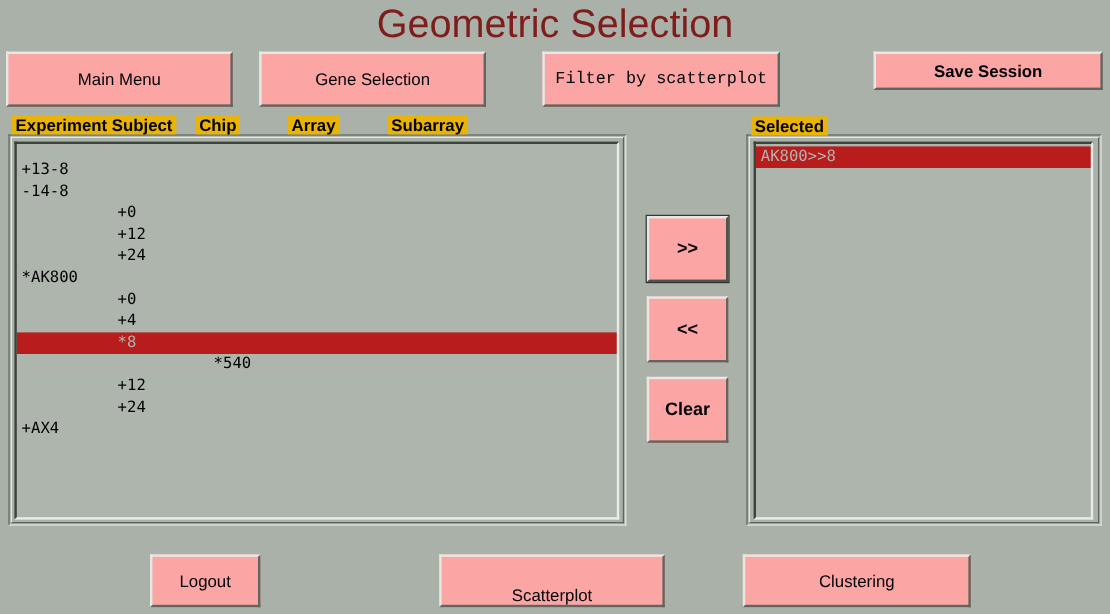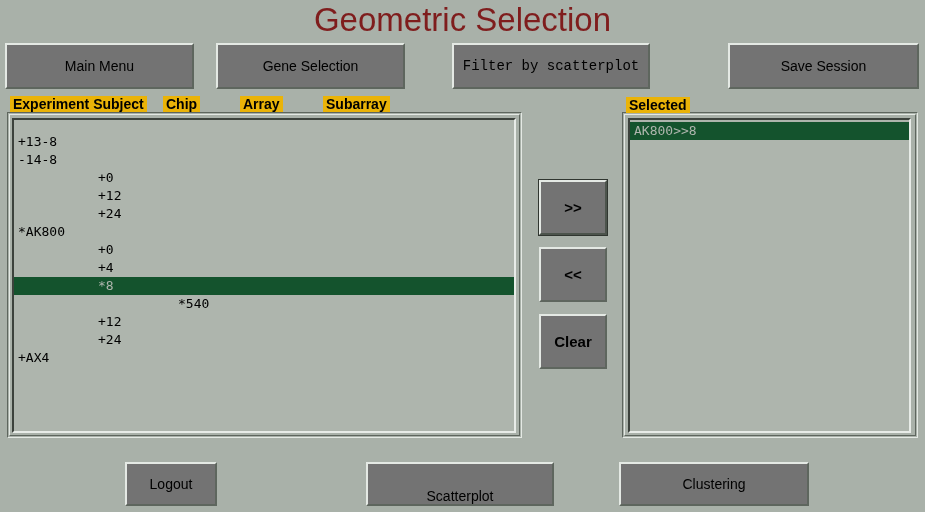--- a/index.html
+++ b/index.html
@@ -27,21 +27,21 @@
     font-size: 33px;
     font-weight: 400;
     color: #7f1d1d;
     letter-spacing: 0px;
     line-height: 40px;
   }
 
   
   .btn {
     position: absolute;
-    background: #737373;
+    background: #fca5a5;
     border-top: 2px solid #e4e9e4;
     border-left: 2px solid #e4e9e4;
     border-right: 2px solid #5e665e;
     border-bottom: 2px solid #5e665e;
     box-sizing: border-box;
     color: #000000;
     font-family: "Liberation Sans", sans-serif;
     font-size: 14px;
     display: flex;
     align-items: center;
@@ -118,21 +118,21 @@
     height: 18px;
     line-height: 18px;
     white-space: pre;
     font-family: "DejaVu Sans Mono", monospace;
     font-size: 13px;
     color: #000000;
     cursor: default;
     user-select: none;
   }
   .row.sel {
-    background: #14532d;
+    background: #b91c1c;
     color: #aeb5ad;
   }
   .row .cell {
     position: absolute;
     top: 0;
     white-space: pre;
   }
   .col-subject { left: 4px; }
   .col-chip    { left: 84px; }
   .col-array   { left: 164px; }
@@ -149,21 +149,21 @@
 </button>
 
 <button class="btn" style="left:216px; top:43px; width:189px; height:46px;">
   <span class="lbl">Gene Selection</span>
 </button>
 
 <button class="btn" style="left:452px; top:43px; width:198px; height:46px;font-family:Liberation Mono, monospace;">
   <span class="lbl">Filter by scatterplot</span>
 </button>
 
-<button class="btn" style="left:728px; top:43px; width:191px; height:46px;">
+<button class="btn" style="left:728px; top:43px; width:191px; height:32px;font-weight:bold;">
   <span class="lbl">Save Session</span>
 </button>
 
 <div class="frame" style="left:7px; top:112px; width:515px; height:326px;">
   <div class="frame-inner"></div>
 </div>
 
 <div class="frame-title" style="left:10px; top:96px;">Experiment Subject</div>
 <div class="frame-title" style="left:163px; top:96px;">Chip</div>
 <div class="frame-title" style="left:240px; top:96px;">Array</div>

